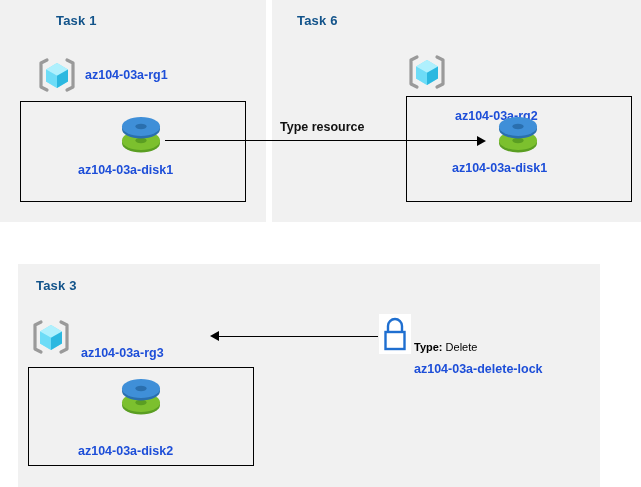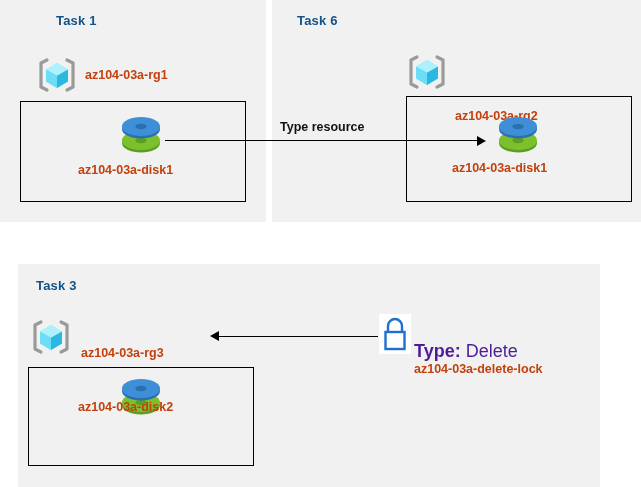--- a/index.html
+++ b/index.html
@@ -25,27 +25,27 @@
   .inner-box{
     position:absolute;
     border:1px solid #000000;
     box-sizing:border-box;
     background:transparent;
   }
   .label{
     position:absolute;
     font-size:12.5px;
     font-weight:bold;
-    color:#c2410c;
+    color:#1d4ed8;
     white-space:nowrap;
   }
   .sub-label{
     position:absolute;
-    font-size:18px;
-    color:#4c1d95;
+    font-size:11px;
+    color:#000000;
     white-space:nowrap;
   }
   .sub-label b{font-weight:bold;}
   .icon{position:absolute;}
   .arrow-line{
     position:absolute;
     background:#000000;
     height:1px;
   }
   .arrow-head{
@@ -158,21 +158,21 @@
 <div class="icon" style="left:118px;top:375px;width:46px;height:44px;">
   <svg width="46" height="44" viewBox="0 0 46 44">
     <ellipse cx="23" cy="30" rx="19" ry="9.5" fill="#5a9e22"></ellipse>
     <ellipse cx="23" cy="27.5" rx="19" ry="9.5" fill="#7cc02e"></ellipse>
     <ellipse cx="23" cy="27.5" rx="5.6" ry="2.7" fill="#5a9e22"></ellipse>
     <ellipse cx="23" cy="16" rx="19" ry="9.5" fill="#2a6fae"></ellipse>
     <ellipse cx="23" cy="13.5" rx="19" ry="9.5" fill="#3f8fd8"></ellipse>
     <ellipse cx="23" cy="13.5" rx="5.6" ry="2.7" fill="#2a6fae"></ellipse>
   </svg>
 </div>
-<div class="label" style="left:78px;top:400px;text-align:right;">az104-03a-disk2</div>
+<div class="label" style="left:78px;top:444px;text-align:right;">az104-03a-disk2</div>
 
 <div class="arrow-head left" style="left:210px;top:331px;"></div>
 <div class="arrow-line" style="left:219px;top:336px;width:159px;"></div>
 
 <div class="icon" style="left:379px;top:314px;width:32px;height:40px;background:#ffffff;">
   <svg width="32" height="40" viewBox="0 0 32 40">
     <path d="M9 18 V12 a7 7 0 0 1 14 0 V18" fill="none" stroke="#1f6fd0" stroke-width="2.4"></path>
     <rect x="6.5" y="18" width="19" height="17" fill="none" stroke="#1f6fd0" stroke-width="2.4"></rect>
   </svg>
 </div>

